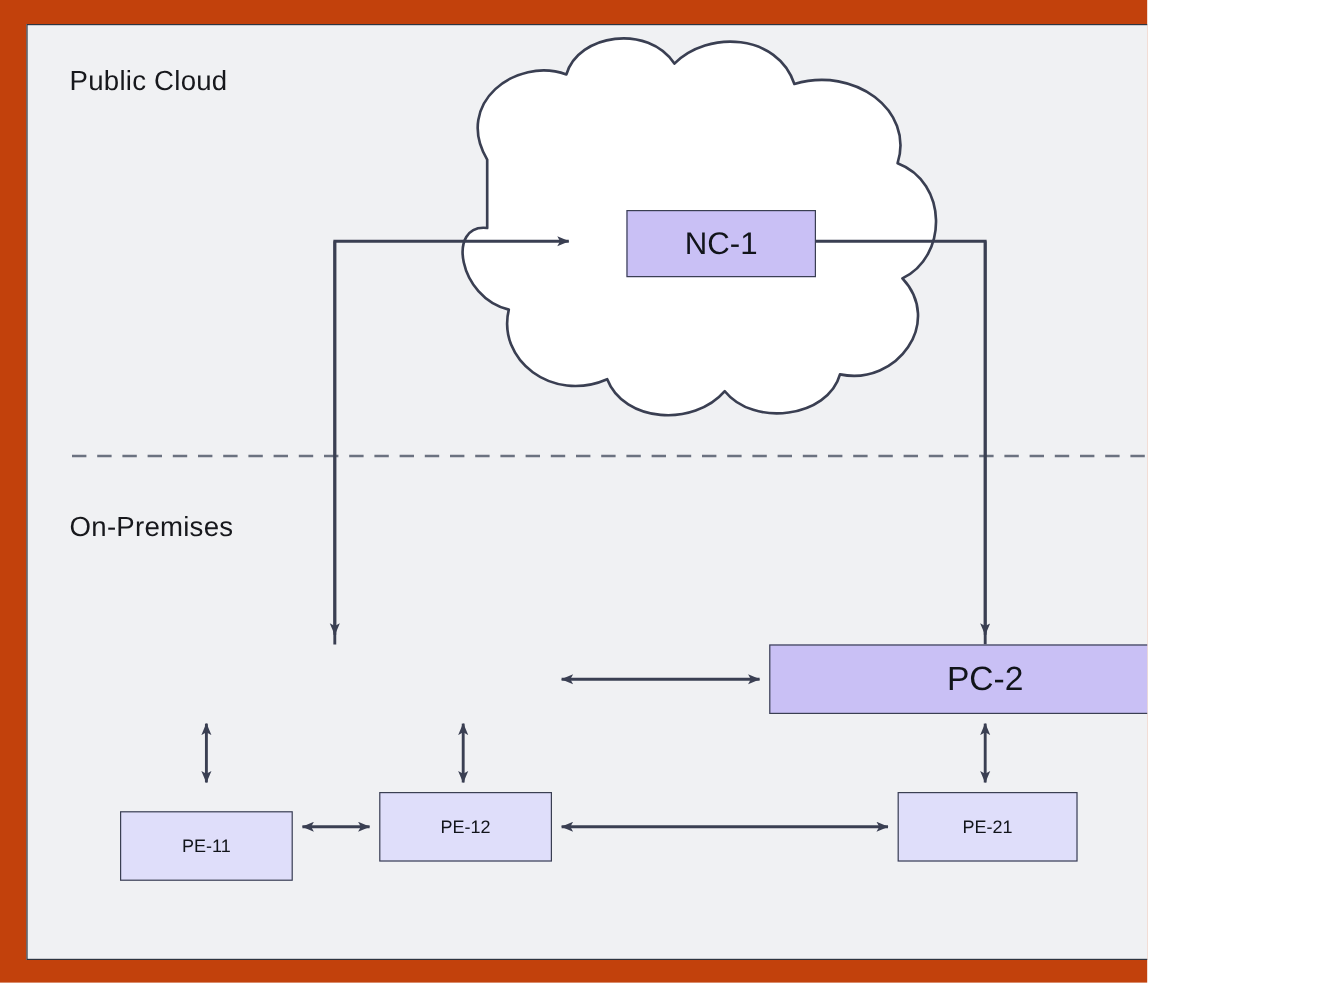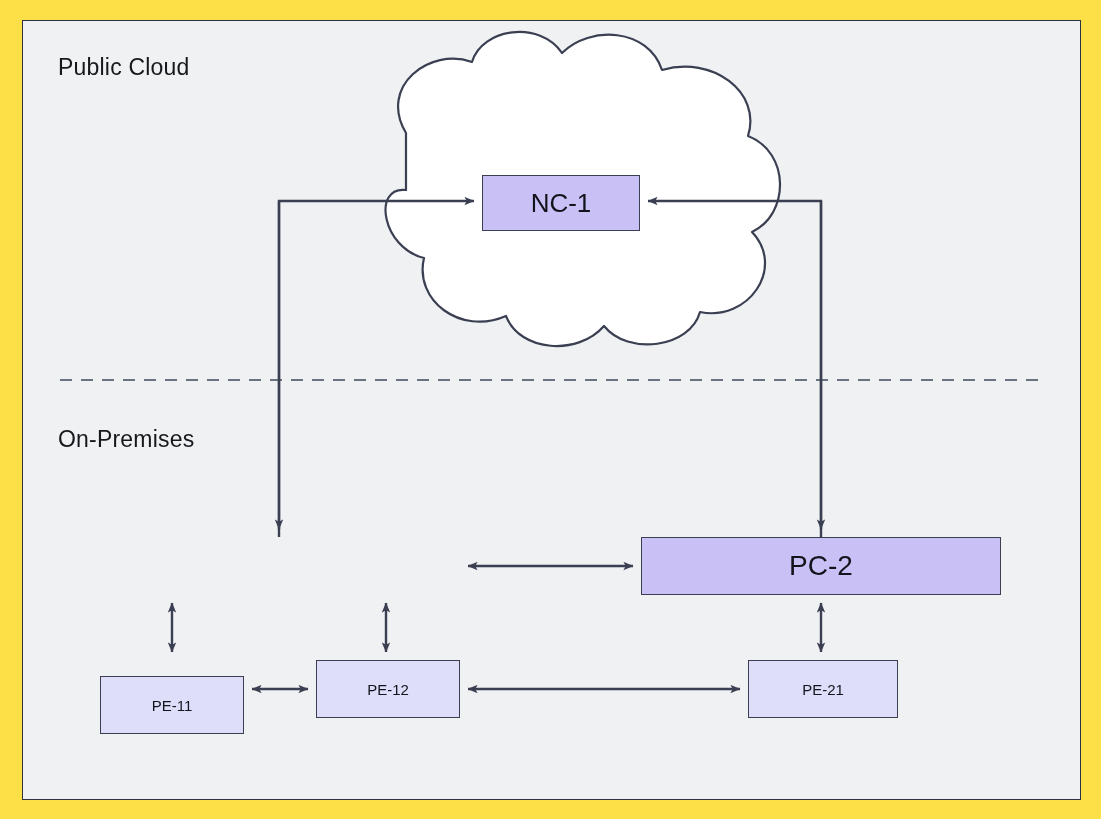--- a/index.html
+++ b/index.html
@@ -5,24 +5,24 @@
   html, body {
     margin: 0;
     padding: 0;
     background: #ffffff;
     width: 1101px;
     height: 819px;
     font-family: "Liberation Sans", sans-serif;
   }
   #canvas {
     position: relative;
-    width: 1101px;
+    width: 956px;
     height: 819px;
     overflow: hidden;
-    background: #fde047;
+    background: #c2410c;
   }
   #frame {
     position: absolute;
     left: 22px;
     top: 20px;
     width: 1059px;
     height: 780px;
     background: #f0f1f3;
     border: 1px solid #2d3440;
     box-sizing: border-box;
@@ -54,20 +54,21 @@
     align-items: center;
     justify-content: center;
     color: #11141a;
     font-family: "Liberation Sans", sans-serif;
     line-height: 1;
   }
   .node-nc {
     background: #c9c0f5;
     border: 1.6px solid #3a3f52;
     font-size: 26px;
+    margin-left: 40px;
   }
   .node-pc {
     background: #c9c0f5;
     border: 1.6px solid #3a3f52;
     font-size: 28px;
   }
   .node-pe {
     background: #dfdefa;
     border: 1.4px solid #3a3f52;
     font-size: 15px;

